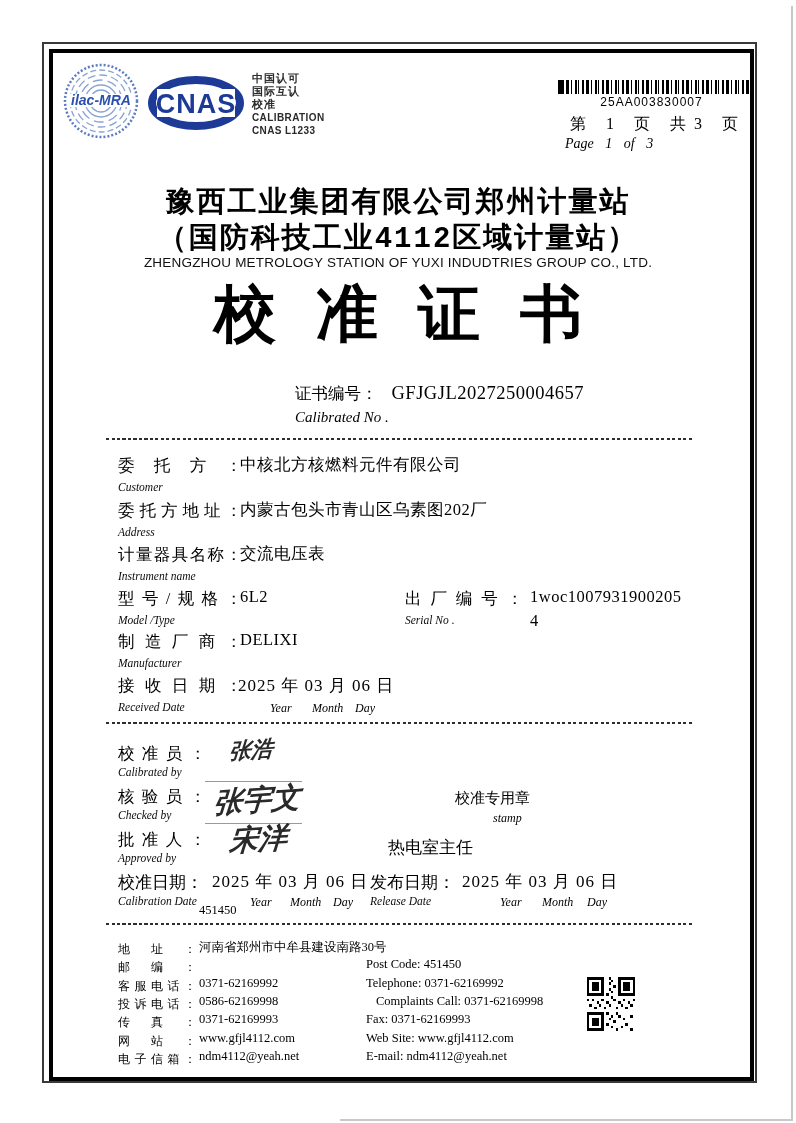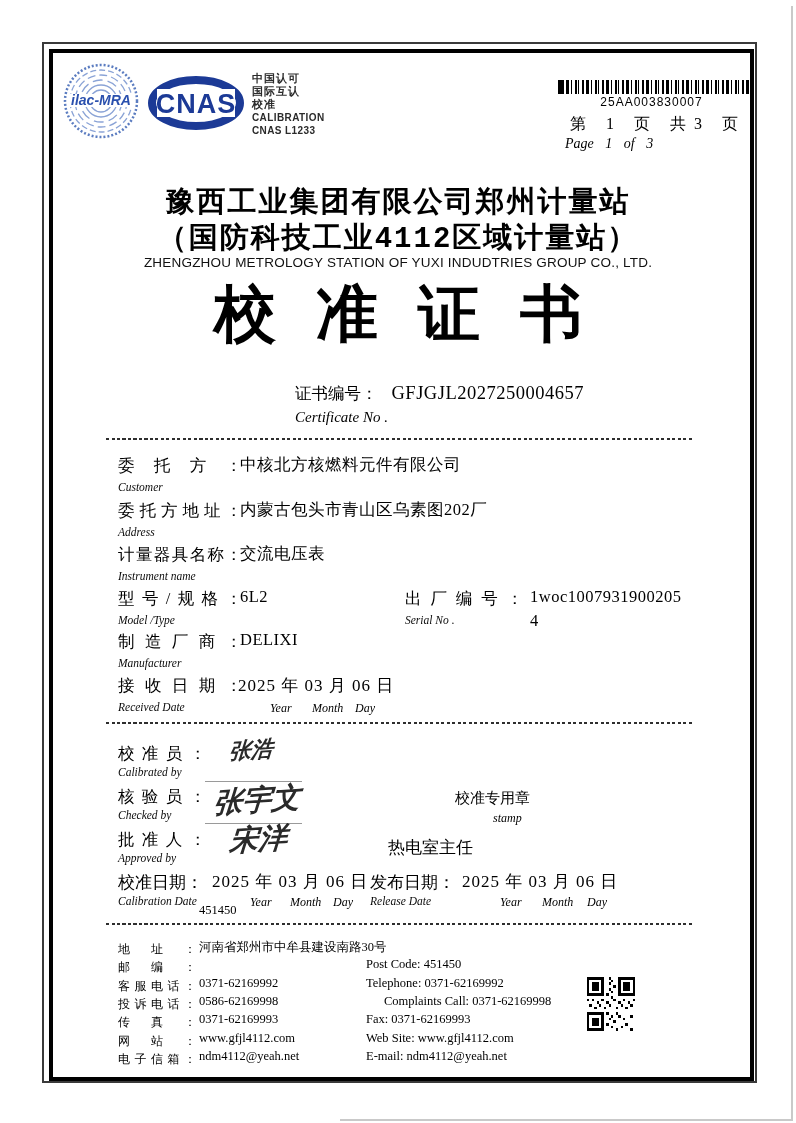--- a/index.html
+++ b/index.html
@@ -96,21 +96,21 @@
 
   <div class="abs org-zh" style="top:182px">豫西工业集团有限公司郑州计量站</div>
   <div class="abs org-zh" style="top:218px">（国防科技工业4112区域计量站）</div>
   <div class="abs org-en" style="top:255px">ZHENGZHOU METROLOGY STATION OF YUXI INDUDTRIES GROUP CO., LTD.</div>
 
   <div class="abs big-title" style="top:272px">校准证书</div>
 
   <div class="abs" style="left:295px;top:383px">
     <span class="certno-label">证书编号：</span><span class="certno-value">GFJGJL2027250004657</span>
   </div>
-  <div class="abs certno-en" style="left:295px;top:409px">Certificate No .</div>
+  <div class="abs certno-en" style="left:295px;top:409px">Calibrated No .</div>
 
   <div class="dash" style="top:438px"></div>
 
   <div class="abs" style="left:118px;top:455px"><span class="flabel">委托方：</span></div>
   <div class="abs en-sub" style="left:118px;top:481px">Customer</div>
   <div class="abs value" style="left:240px;top:454px">中核北方核燃料元件有限公司</div>
 
   <div class="abs" style="left:118px;top:500px"><span class="flabel">委托方地址：</span></div>
   <div class="abs en-sub" style="left:118px;top:526px">Address</div>
   <div class="abs value" style="left:240px;top:499px">内蒙古包头市青山区乌素图202厂</div>
@@ -184,21 +184,21 @@
   <div class="abs foot-val" style="left:199px;top:994px">0586-62169998</div>
   <div class="abs" style="left:118px;top:1012px"><span class="foot-zh-label">传真：</span></div>
   <div class="abs foot-val" style="left:199px;top:1012px">0371-62169993</div>
   <div class="abs" style="left:118px;top:1031px"><span class="foot-zh-label">网站：</span></div>
   <div class="abs foot-val" style="left:199px;top:1031px">www.gfjl4112.com</div>
   <div class="abs" style="left:118px;top:1049px"><span class="foot-zh-label">电子信箱：</span></div>
   <div class="abs foot-val" style="left:199px;top:1049px">ndm4112@yeah.net</div>
 
   <div class="abs foot-en" style="left:366px;top:957px">Post Code: 451450</div>
   <div class="abs foot-en" style="left:366px;top:976px">Telephone: 0371-62169992</div>
-  <div class="abs foot-en" style="left:384px;top:994px">Complaints Call: 0371-62169998</div>
+  <div class="abs foot-en" style="left:376px;top:994px">Complaints Call: 0371-62169998</div>
   <div class="abs foot-en" style="left:366px;top:1012px">Fax: 0371-62169993</div>
   <div class="abs foot-en" style="left:366px;top:1031px">Web Site: www.gfjl4112.com</div>
   <div class="abs foot-en" style="left:366px;top:1049px">E-mail: ndm4112@yeah.net</div>
 
   <svg class="abs" style="left:587px;top:977px" width="48" height="54" viewBox="0 0 50 50" preserveAspectRatio="none" shape-rendering="crispEdges">
     <g fill="#000">
       <rect x="0" y="0" width="17.5" height="17.5"></rect>
         <rect x="32.5" y="0" width="17.5" height="17.5"></rect>
         <rect x="0" y="32.5" width="17.5" height="17.5"></rect>
       <rect x="2.5" y="2.5" width="12.5" height="12.5" fill="#fff"></rect>

